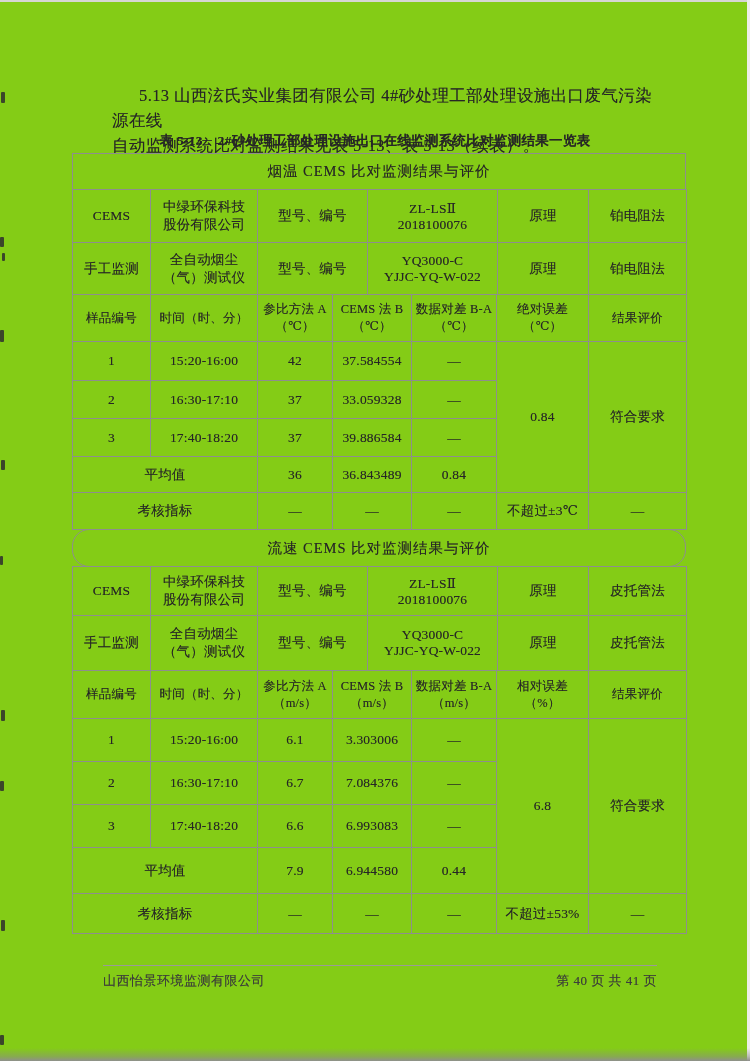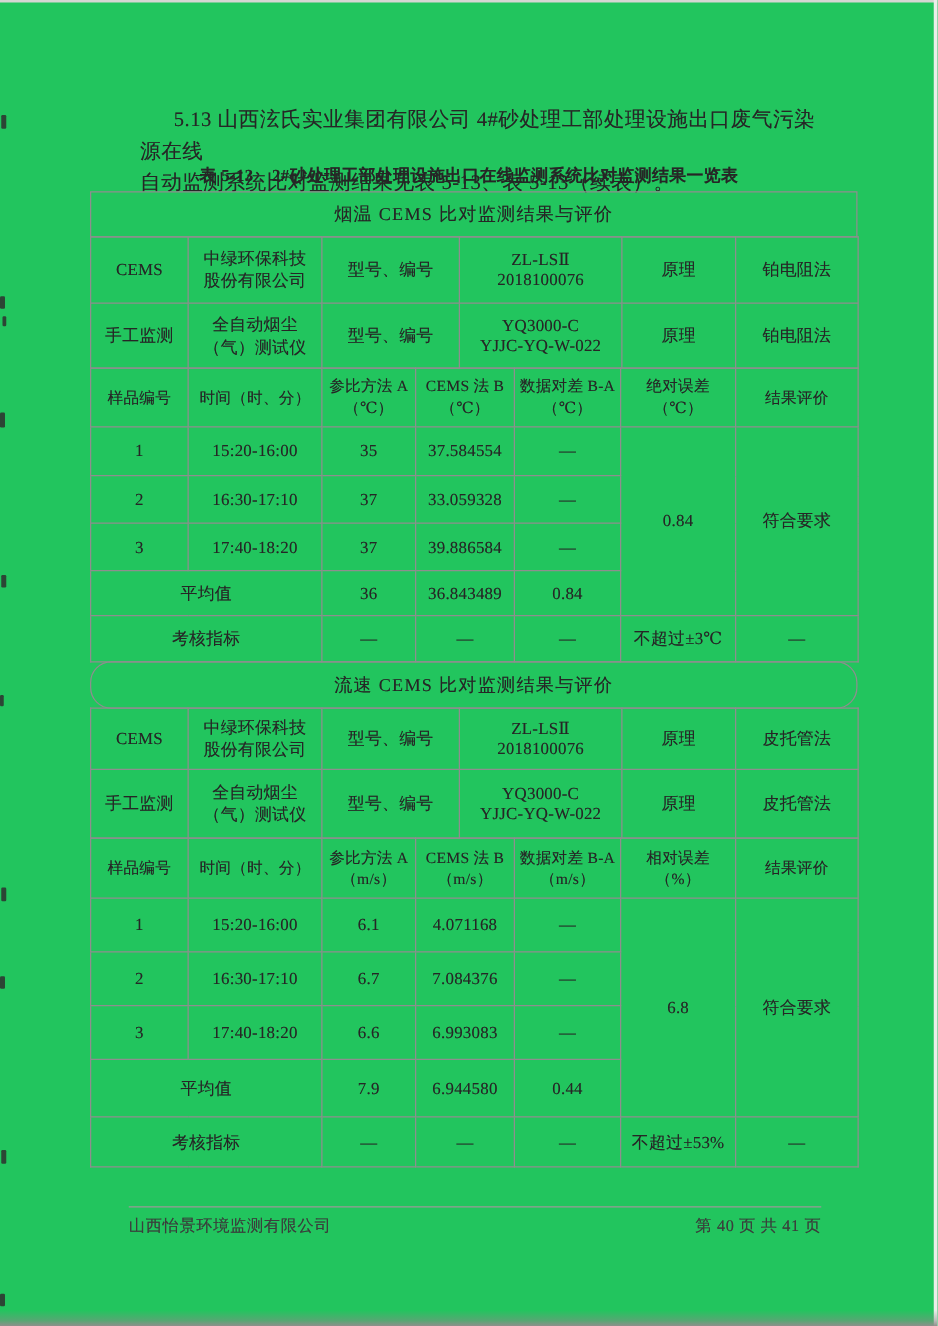--- a/index.html
+++ b/index.html
@@ -1,18 +1,18 @@
 <!DOCTYPE html>
 <html><head>
 <meta charset="utf-8">
 <style>
   html,body { margin:0; padding:0; background:#dcdcda; }
   .page {
     position:relative; width:750px; height:1061px; margin:0 auto;
-    background:#22c55e; overflow:hidden;
+    background:#84cc16; overflow:hidden;
     font-family:"Liberation Serif","DejaVu Serif",serif;
     color:#262626;
     text-shadow:0 0 .4px rgba(40,40,40,.45);
   }
   .edge-top { position:absolute; top:0; left:0; right:0; height:2px; background:#d6d6d3; }
   .edge-right { position:absolute; top:0; right:0; bottom:0; width:3px; background:#ededea; }
   .edge-bottom { position:absolute; left:0; right:0; bottom:0; height:13px;
     background:linear-gradient(180deg, rgba(150,150,148,0) 0%, rgba(138,138,136,.5) 65%, #8f8f8c 100%); }
 
   .para { position:absolute; top:83px; left:112px; width:548px;
@@ -113,21 +113,21 @@
 （℃）</th>
         <th>数据对差 B-A
 （℃）</th>
         <th>绝对误差
 （℃）</th>
         <th>结果评价</th>
       </tr>
       <tr style="height:39px">
         <td>1</td>
         <td>15:20-16:00</td>
-        <td>35</td>
+        <td>42</td>
         <td>37.584554</td>
         <td>—</td>
         <td rowspan="4">0.84</td>
         <td rowspan="4">符合要求</td>
       </tr>
       <tr style="height:38px">
         <td>2</td>
         <td>16:30-17:10</td>
         <td>37</td>
         <td>33.059328</td>
@@ -215,21 +215,21 @@
         <th>数据对差 B-A
 （m/s）</th>
         <th>相对误差
 （%）</th>
         <th>结果评价</th>
       </tr>
       <tr style="height:43px">
         <td>1</td>
         <td>15:20-16:00</td>
         <td>6.1</td>
-        <td>4.071168</td>
+        <td>3.303006</td>
         <td>—</td>
         <td rowspan="4">6.8</td>
         <td rowspan="4">符合要求</td>
       </tr>
       <tr style="height:43px">
         <td>2</td>
         <td>16:30-17:10</td>
         <td>6.7</td>
         <td>7.084376</td>
         <td>—</td>

